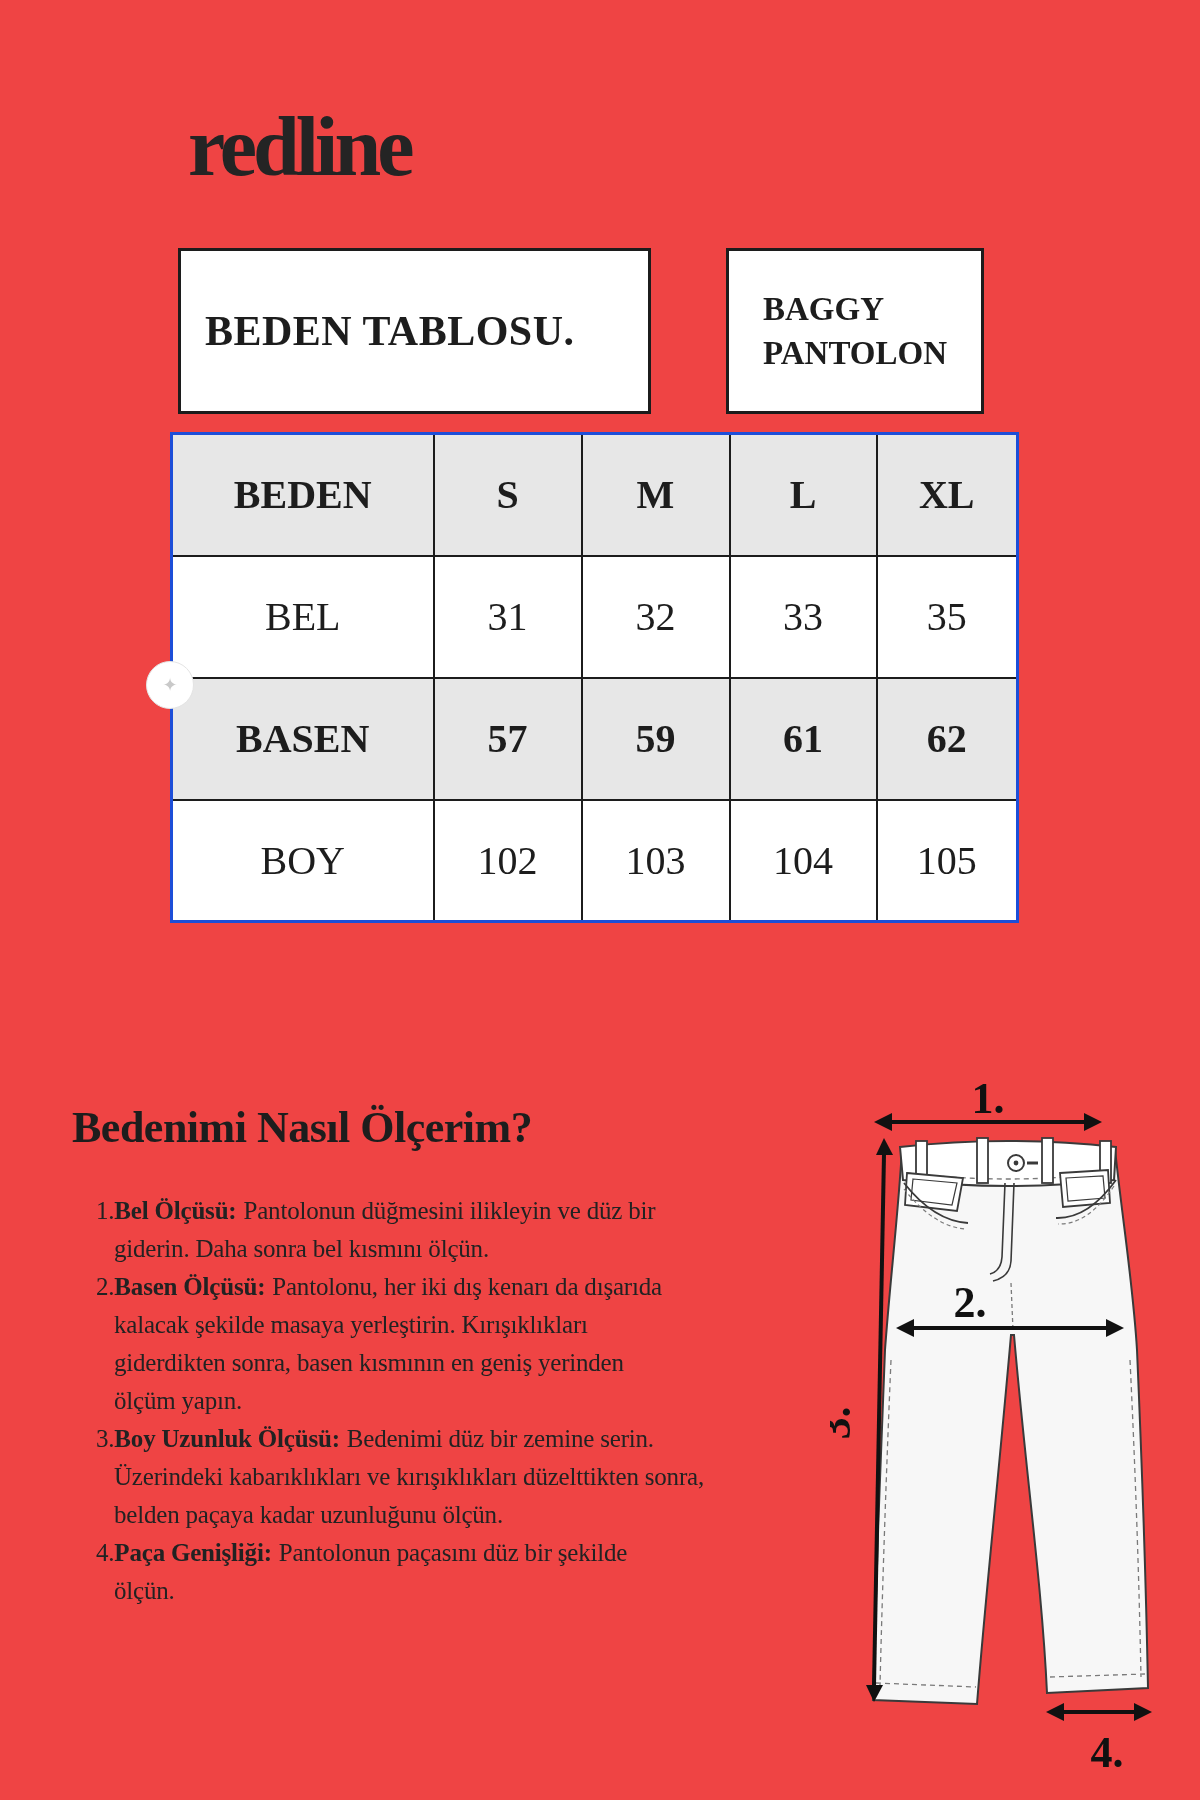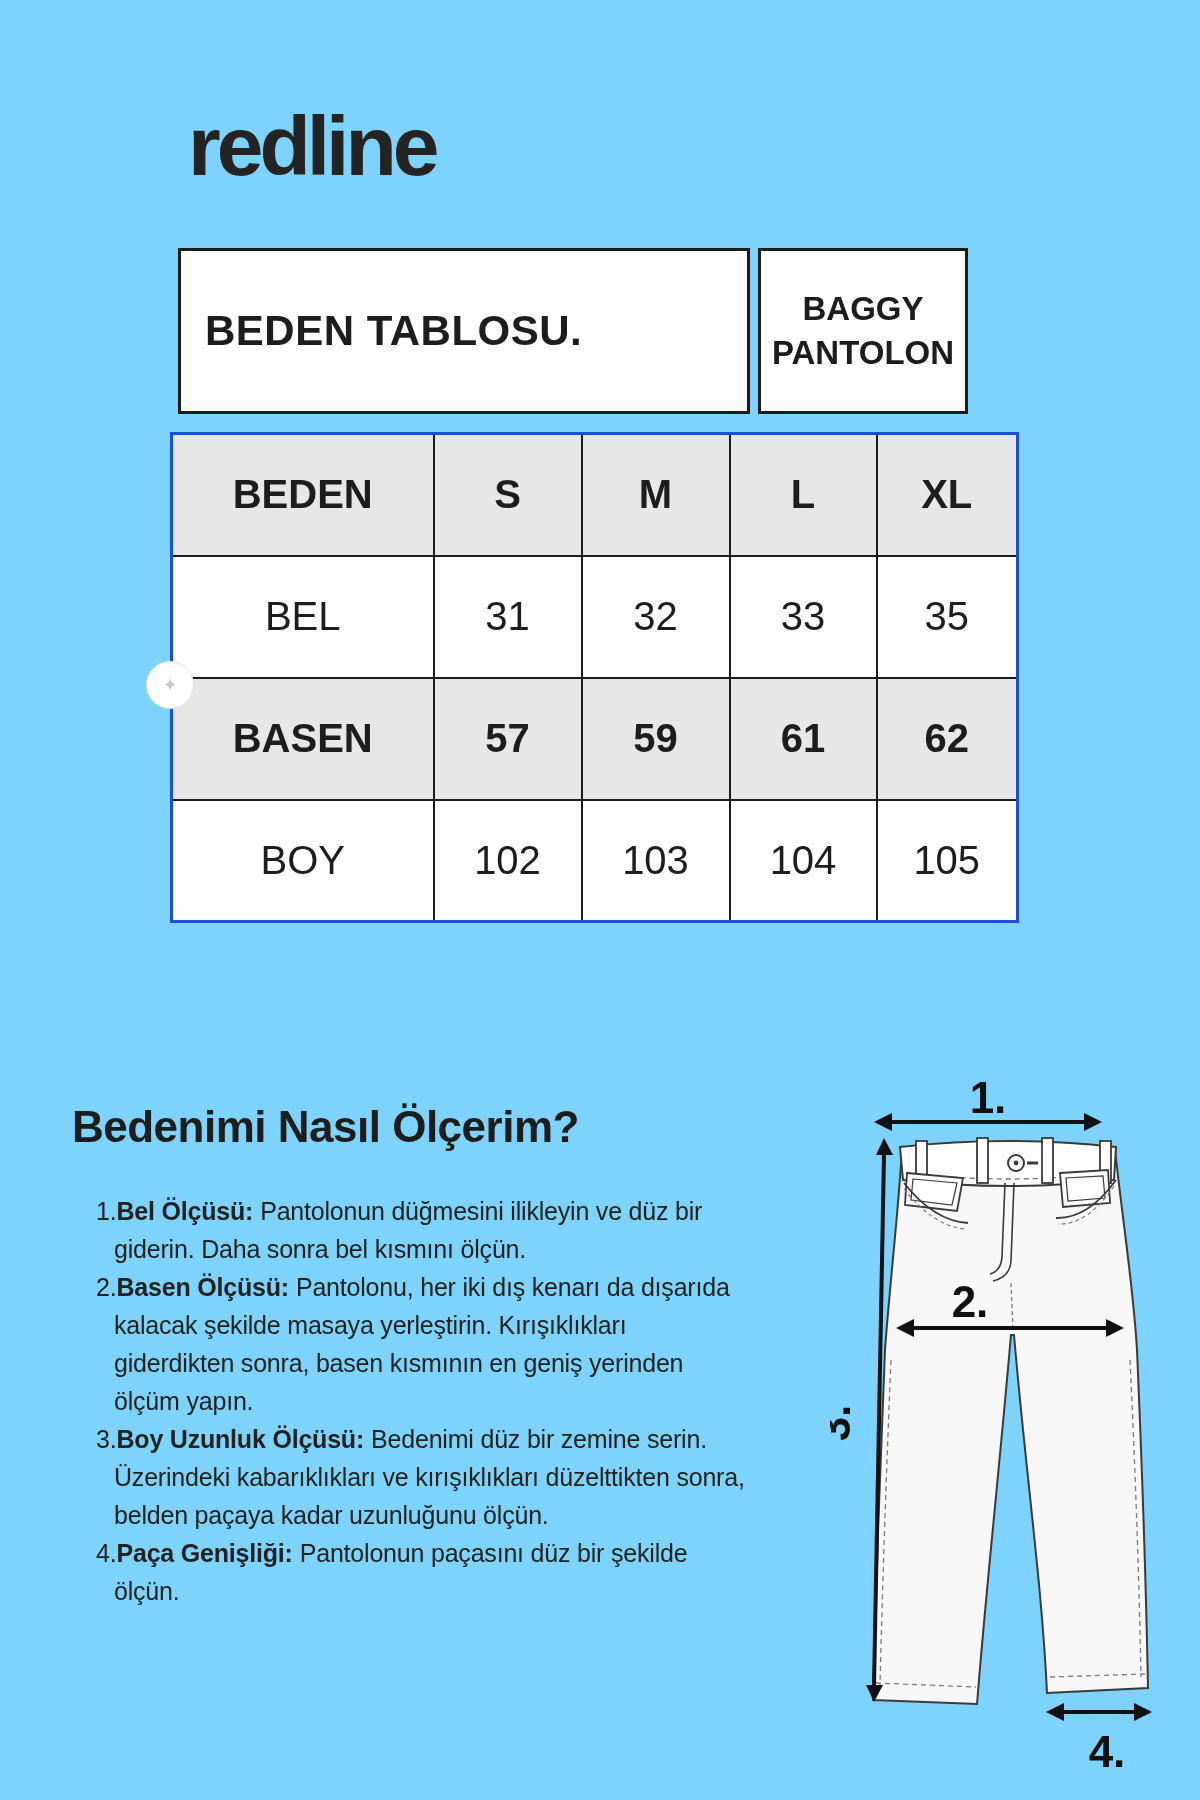--- a/index.html
+++ b/index.html
@@ -1,31 +1,31 @@
 <!DOCTYPE html>
 <html><head>
 <meta charset="utf-8">
 <style>
   * { margin:0; padding:0; box-sizing:border-box; }
   html,body { background:#ffffff; }
   .canvas {
-    position:relative; width:1200px; height:1800px; background:#7dd3fc;
-    font-family:Liberation Sans, sans-serif; color:#1d1d1d; overflow:hidden;
+    position:relative; width:1200px; height:1800px; background:#ef4444;
+    font-family:Liberation Serif, serif; color:#1d1d1d; overflow:hidden;
   }
   .brand-logo {
     position:absolute; left:188px; top:98px;
     font-size:84px; font-weight:bold; letter-spacing:-4px; color:#242424;
   }
   .hbox {
     position:absolute; top:248px; height:166px; background:#fff;
     border:3px solid #1c1c1c; display:flex; align-items:center;
   }
-  .hbox-left  { left:178px; width:572px; padding-left:24px;
+  .hbox-left  { left:178px; width:473px; padding-left:24px;
                 font-size:42px; font-weight:bold; letter-spacing:0.5px; }
-  .hbox-right { left:758px; width:210px; justify-content:center; text-align:center;
+  .hbox-right { left:726px; width:258px; justify-content:center; text-align:left;
                 font-size:33px; font-weight:bold; line-height:44px; }
   table.size-table {
     position:absolute; left:170px; top:432px; width:846px;
     border-collapse:collapse; table-layout:fixed; border:3px solid #1d4ed8;
   }
   .size-table th, .size-table td {
     border:2px solid #1c1c1c; height:122px; text-align:center; vertical-align:middle;
     font-size:40px; background:#ffffff; font-weight:normal;
   }
   .size-table thead th { background:#e7e7e7; font-weight:bold; }

